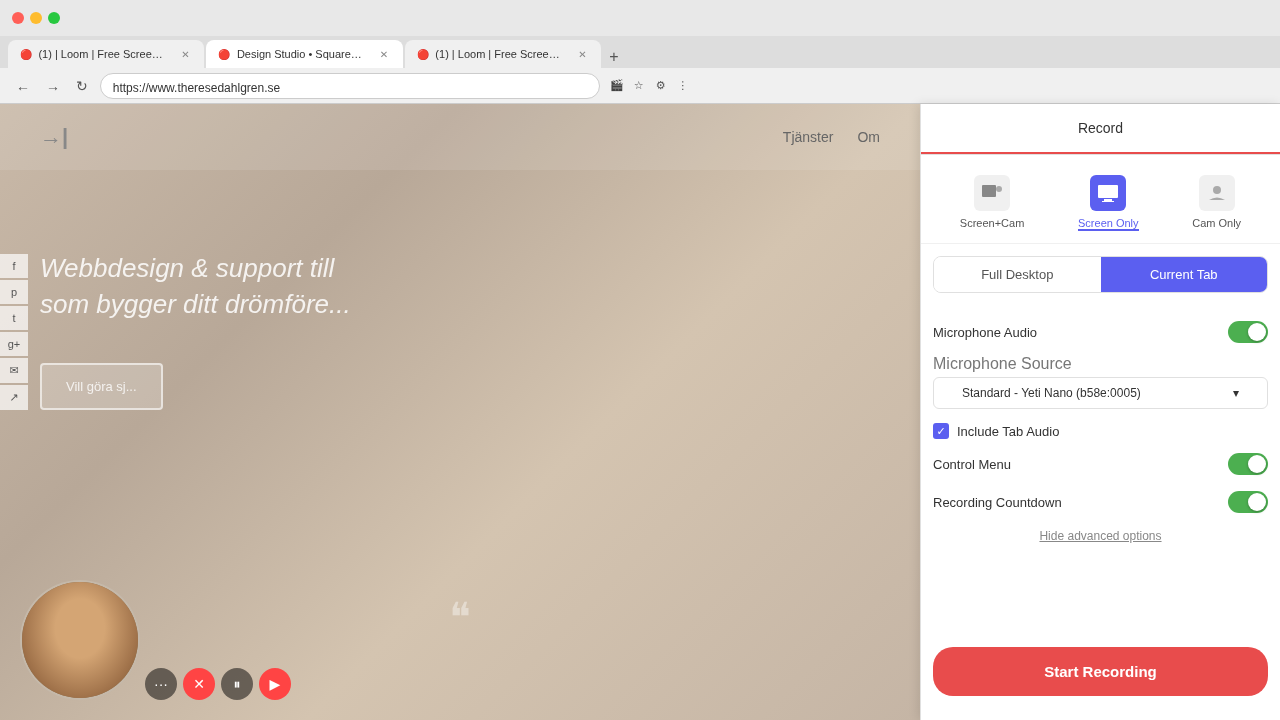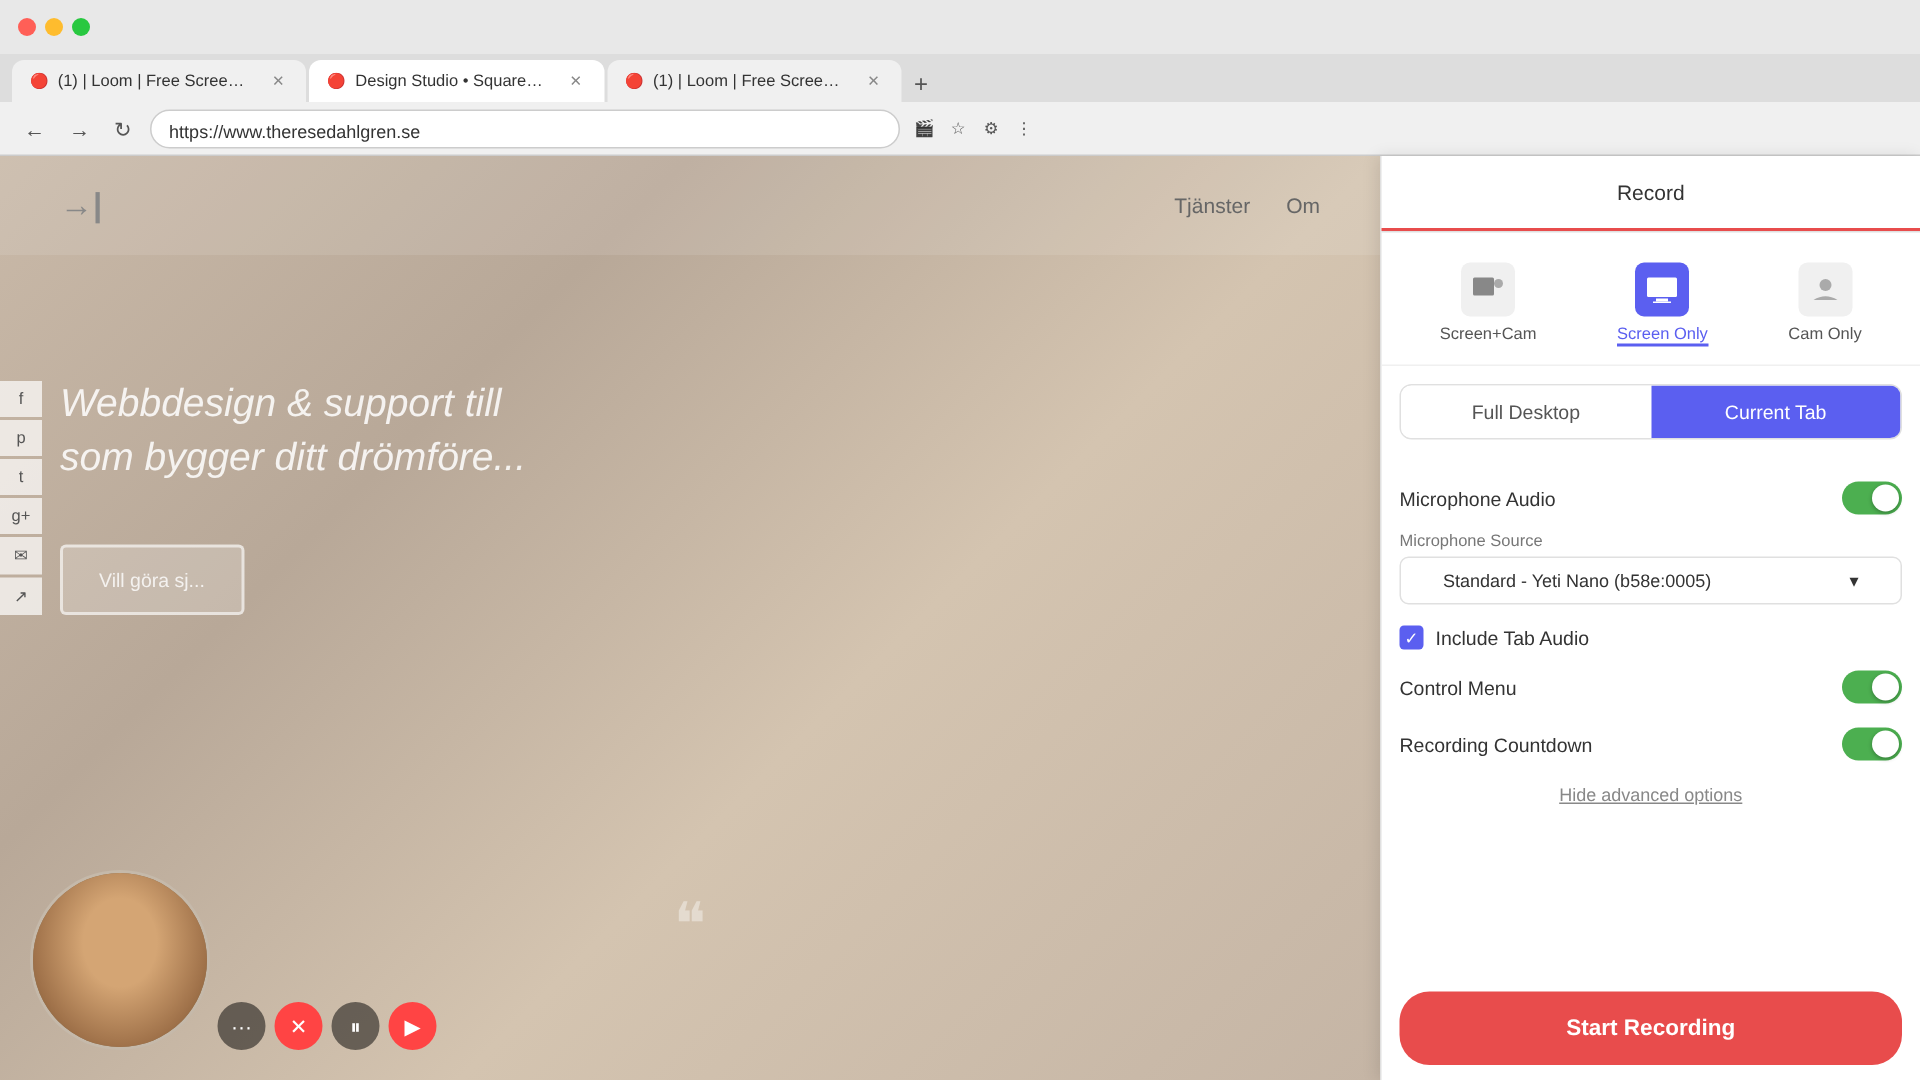--- a/index.html
+++ b/index.html
@@ -326,21 +326,21 @@
       width: 18px; height: 18px;
       border-radius: 50%;
       background: #fff;
       box-shadow: 0 1px 3px rgba(0,0,0,0.3);
     }
 
     .mic-source-row {
       padding: 4px 0 8px;
     }
     .mic-source-label {
-      font-size: 11px; color: #777; margin-bottom: 4px;
+      font-size: 16px; color: #777; margin-bottom: 4px;
     }
     .mic-source-select {
       width: 100%;
       padding: 8px 28px;
       border: 1px solid #e0e0e0;
       border-radius: 6px;
       font-size: 12px;
       color: #333;
       background: #fff;
       cursor: pointer;
@@ -365,21 +365,21 @@
     .advanced-link {
       text-align: center;
       padding: 8px;
       font-size: 12px;
       color: #888;
       cursor: pointer;
       text-decoration: underline;
     }
 
     .start-recording-btn {
-      margin: 8px 12px 10px;
+      margin: 8px 12px 24px;
       padding: 16px;
       background: #e84c4c;
       color: #fff;
       border: none;
       border-radius: 20px;
       font-size: 15px;
       font-weight: 600;
       cursor: pointer;
       width: calc(100% - 24px);
     }

